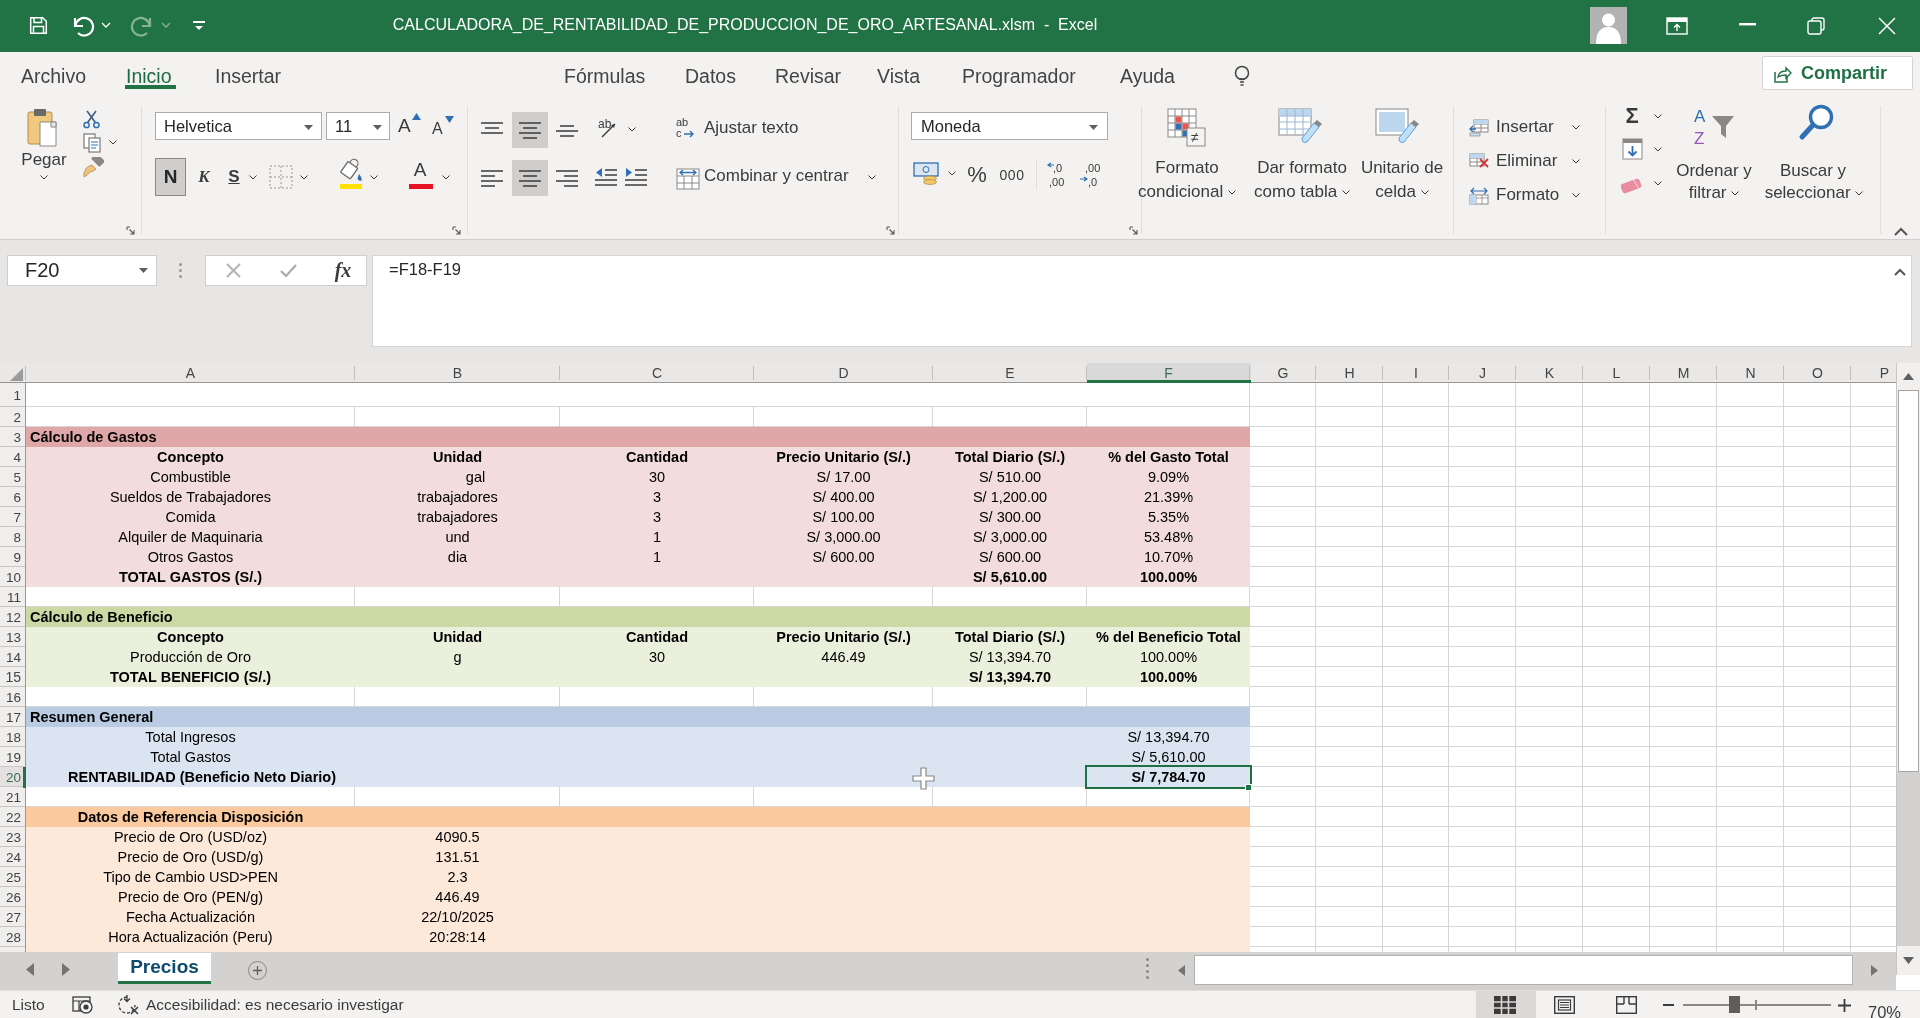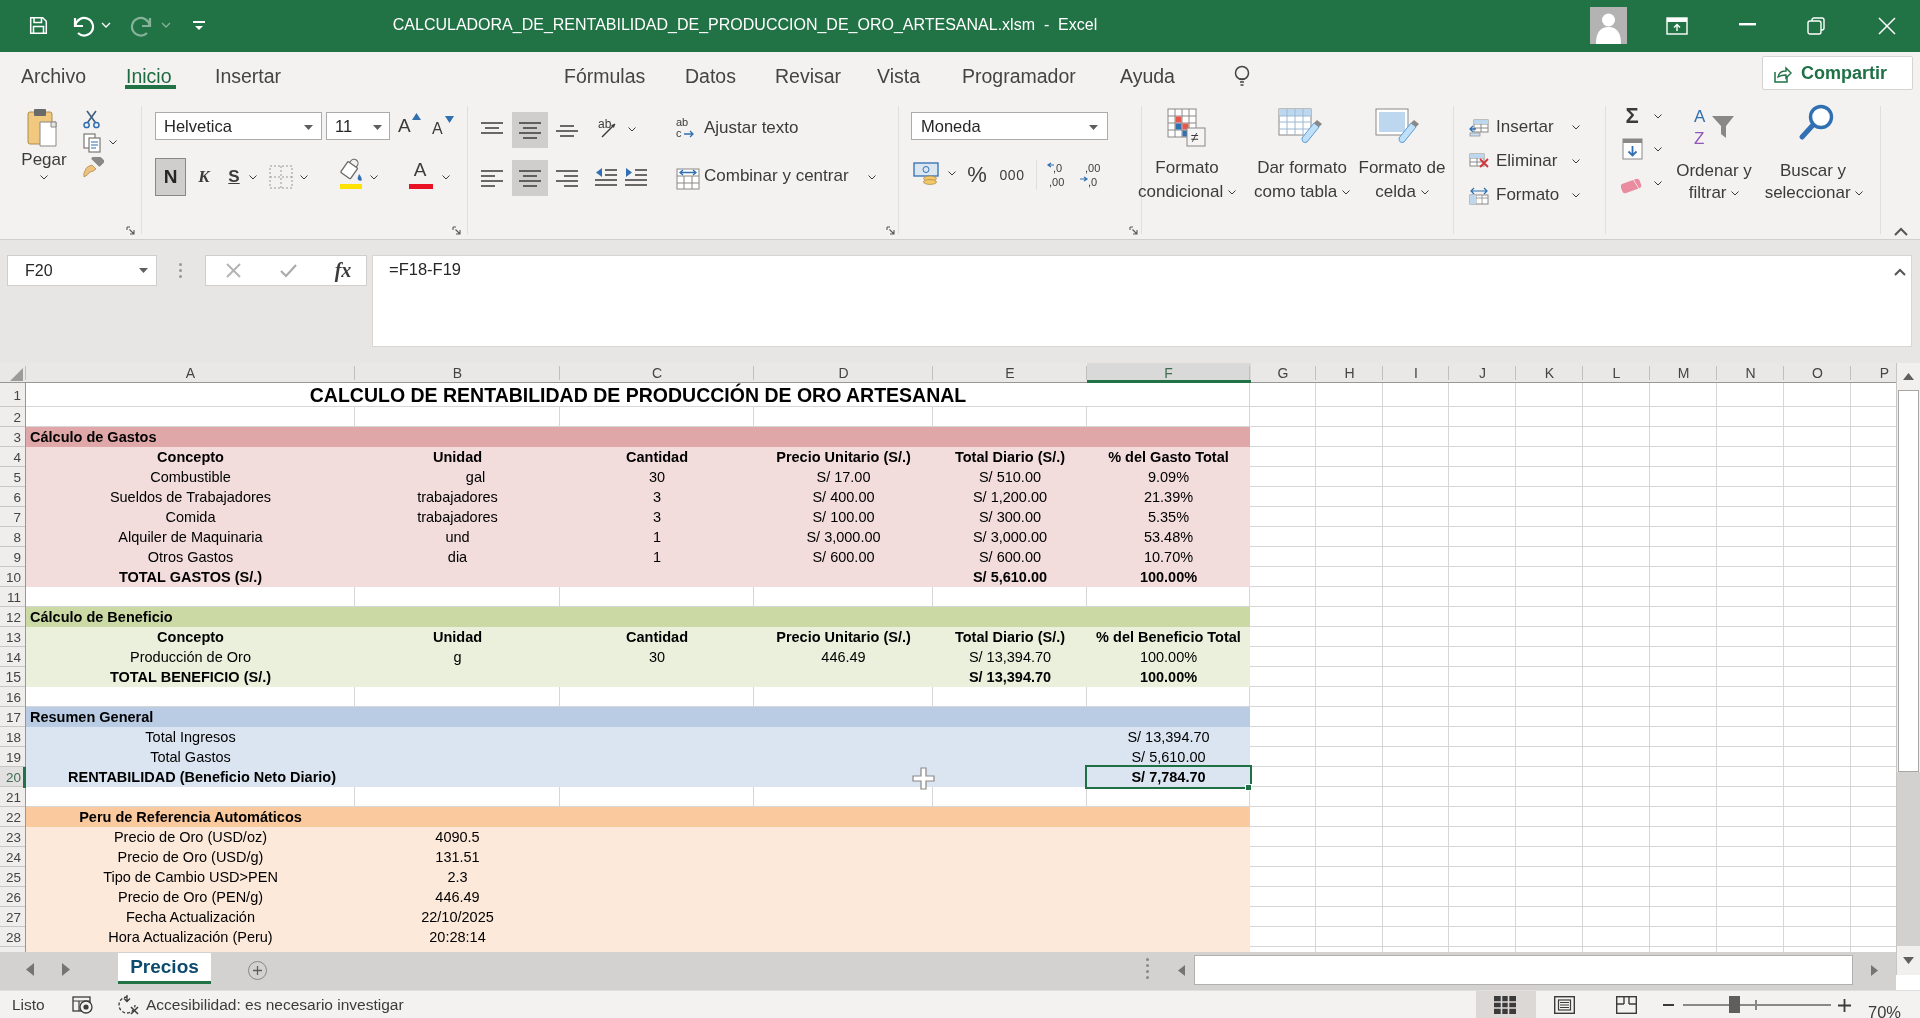--- a/index.html
+++ b/index.html
@@ -306,21 +306,21 @@
  <div class="rtx" style="left:1252px;top:58px;width:100px;justify-content:center">Dar formato</div>
  <div class="rtx" style="left:1250px;top:82px;width:104px;justify-content:center">como tabla&nbsp;<svg width="8" height="5" viewBox="0 0 8 5">
           <path d="M0.5 0.5 L4 4 L7.5 0.5" fill="none" stroke="#3b3b3b"></path>
         </svg></div>
  <svg class="ab" style="left:1375px;top:8px" width="44" height="40" viewBox="0 0 44 40">
         <rect x="1" y="1" width="32" height="26" fill="#fff" stroke="#8a8886"></rect>
         <rect x="4" y="4" width="26" height="20" fill="#bdd7ee"></rect>
         <path d="M24 30 L36 15 l5 4 -12 15 q-5 2 -5-4 z" fill="#bfe0f7" stroke="#5b9bd5" stroke-width="1"></path>
         <path d="M36 15 l3-3 5 4 -3 3 z" fill="#8a8886"></path>
       </svg>
- <div class="rtx" style="left:1358px;top:58px;width:88px;justify-content:center">Formato de</div>
+ <div class="rtx" style="left:1358px;top:58px;width:88px;justify-content:center">Unitario de</div>
  <div class="rtx" style="left:1358px;top:82px;width:88px;justify-content:center">celda&nbsp;<svg width="8" height="5" viewBox="0 0 8 5">
           <path d="M0.5 0.5 L4 4 L7.5 0.5" fill="none" stroke="#3b3b3b"></path>
         </svg></div>
  <div class="glabel" style="left:1240px;width:110px">Estilos</div>
  <div class="gdiv" style="left:1453px"></div>
 
  <svg class="ab" style="left:1469px;top:19px" width="20" height="18" viewBox="0 0 20 18">
         <rect x="5" y="1" width="14" height="12" fill="#fff" stroke="#8a8886"></rect>
         <path d="M5 5 h14 M5 9 h14 M12 1 v12" stroke="#8a8886"></path>
         <rect x="5" y="1" width="14" height="4" fill="#bdd7ee"></rect>
@@ -391,21 +391,21 @@
           <path d="M0.5 0.5 L4 4 L7.5 0.5" fill="none" stroke="#3b3b3b"></path>
         </svg></div>
  <div class="glabel" style="left:1688px;width:110px">Edición</div>
  <div class="gdiv" style="left:1880px"></div>
  <svg class="ab" style="left:1894px;top:127px" width="14" height="9" viewBox="0 0 14 9">
         <path d="M1 8 L7 2 L13 8" fill="none" stroke="#555" stroke-width="2"></path>
       </svg>
 </div>
 <div class="ab" id="fbar">
  <div class="ab" style="left:7px;top:15px;width:150px;height:31px;background:#fff;border:1px solid #d0cecc"></div>
- <div class="l" style="left:25px;top:15px;height:31px;font-size:16px;color:#262626">F20</div>
+ <div class="l" style="left:25px;top:15px;height:31px;font-size:20px;color:#262626">F20</div>
  <svg class="ab" style="left:139px;top:28px" width="9" height="5" viewBox="0 0 9 5">
         <path d="M0 0 L4.5 5 L9 0" fill="#605e5c"></path>
       </svg>
  <div class="ab" style="left:179px;top:23px;width:3px;height:3px;background:#9a9896;border-radius:50%"></div>
  <div class="ab" style="left:179px;top:29px;width:3px;height:3px;background:#9a9896;border-radius:50%"></div>
  <div class="ab" style="left:179px;top:35px;width:3px;height:3px;background:#9a9896;border-radius:50%"></div>
  <div class="ab" style="left:205px;top:15px;width:162px;height:31px;background:#fff;border:1px solid #d0cecc"></div>
  <svg class="ab" style="left:226px;top:23px" width="15" height="15" viewBox="0 0 15 15">
         <path d="M1 1 L14 14 M14 1 L1 14" stroke="#b6b4b2" stroke-width="2" fill="none"></path>
       </svg>
@@ -564,21 +564,20 @@
 <div class="gl" style="left:26px;top:926px;width:1870px;height:1px"></div>
 <div class="gl" style="left:26px;top:946px;width:1870px;height:1px"></div>
 <div class="ab" style="left:26px;top:427px;width:1224px;height:20px;background:#dfa7a7"></div>
 <div class="ab" style="left:26px;top:447px;width:1224px;height:140px;background:#f2dcdc"></div>
 <div class="ab" style="left:26px;top:607px;width:1224px;height:20px;background:#cbd9a5"></div>
 <div class="ab" style="left:26px;top:627px;width:1224px;height:60px;background:#eaf0dc"></div>
 <div class="ab" style="left:26px;top:707px;width:1224px;height:20px;background:#b9cce3"></div>
 <div class="ab" style="left:26px;top:727px;width:1224px;height:60px;background:#dbe5f1"></div>
 <div class="ab" style="left:26px;top:807px;width:1224px;height:20px;background:#fbc99e"></div>
 <div class="ab" style="left:26px;top:827px;width:1224px;height:125px;background:#fde9da"></div>
-<div class="cell b" style="left:26px;top:383px;width:1224px;height:24px;font-size:19.5px">CALCULO DE RENTABILIDAD DE PRODUCCIÓN DE ORO ARTESANAL</div>
 <div class="cell b" style="left:30px;top:427px;width:325px;height:20px;justify-content:flex-start">Cálculo de Gastos</div>
 <div class="cell b" style="left:26px;top:447px;width:329px;height:20px">Concepto</div>
 <div class="cell b" style="left:355px;top:447px;width:205px;height:20px">Unidad</div>
 <div class="cell b" style="left:560px;top:447px;width:194px;height:20px">Cantidad</div>
 <div class="cell b" style="left:754px;top:447px;width:179px;height:20px">Precio Unitario (S/.)</div>
 <div class="cell b" style="left:933px;top:447px;width:154px;height:20px">Total Diario (S/.)</div>
 <div class="cell b" style="left:1087px;top:447px;width:163px;height:20px">% del Gasto Total</div>
 <div class="cell" style="left:26px;top:467px;width:329px;height:20px">Combustible</div>
 <div class="cell" style="left:373px;top:467px;width:205px;height:20px">gal</div>
 <div class="cell" style="left:560px;top:467px;width:194px;height:20px">30</div>
@@ -628,21 +627,21 @@
 <div class="cell b" style="left:26px;top:667px;width:329px;height:20px">TOTAL BENEFICIO (S/.)</div>
 <div class="cell b" style="left:933px;top:667px;width:154px;height:20px">S/ 13,394.70</div>
 <div class="cell b" style="left:1087px;top:667px;width:163px;height:20px">100.00%</div>
 <div class="cell b" style="left:30px;top:707px;width:325px;height:20px;justify-content:flex-start">Resumen General</div>
 <div class="cell" style="left:26px;top:727px;width:329px;height:20px">Total Ingresos</div>
 <div class="cell" style="left:1087px;top:727px;width:163px;height:20px">S/ 13,394.70</div>
 <div class="cell" style="left:26px;top:747px;width:329px;height:20px">Total Gastos</div>
 <div class="cell" style="left:1087px;top:747px;width:163px;height:20px">S/ 5,610.00</div>
 <div class="cell b" style="left:40px;top:767px;width:324px;height:20px">RENTABILIDAD (Beneficio Neto Diario)</div>
 <div class="cell b" style="left:1087px;top:767px;width:163px;height:20px">S/ 7,784.70</div>
-<div class="cell b" style="left:26px;top:807px;width:329px;height:20px">Peru de Referencia Automáticos</div>
+<div class="cell b" style="left:26px;top:807px;width:329px;height:20px">Datos de Referencia Disposición</div>
 <div class="cell" style="left:26px;top:827px;width:329px;height:20px">Precio de Oro (USD/oz)</div>
 <div class="cell" style="left:355px;top:827px;width:205px;height:20px">4090.5</div>
 <div class="cell" style="left:26px;top:847px;width:329px;height:20px">Precio de Oro (USD/g)</div>
 <div class="cell" style="left:355px;top:847px;width:205px;height:20px">131.51</div>
 <div class="cell" style="left:26px;top:867px;width:329px;height:20px">Tipo de Cambio USD&gt;PEN</div>
 <div class="cell" style="left:355px;top:867px;width:205px;height:20px">2.3</div>
 <div class="cell" style="left:26px;top:887px;width:329px;height:20px">Precio de Oro (PEN/g)</div>
 <div class="cell" style="left:355px;top:887px;width:205px;height:20px">446.49</div>
 <div class="cell" style="left:26px;top:907px;width:329px;height:20px">Fecha Actualización</div>
 <div class="cell" style="left:355px;top:907px;width:205px;height:20px">22/10/2025</div>

